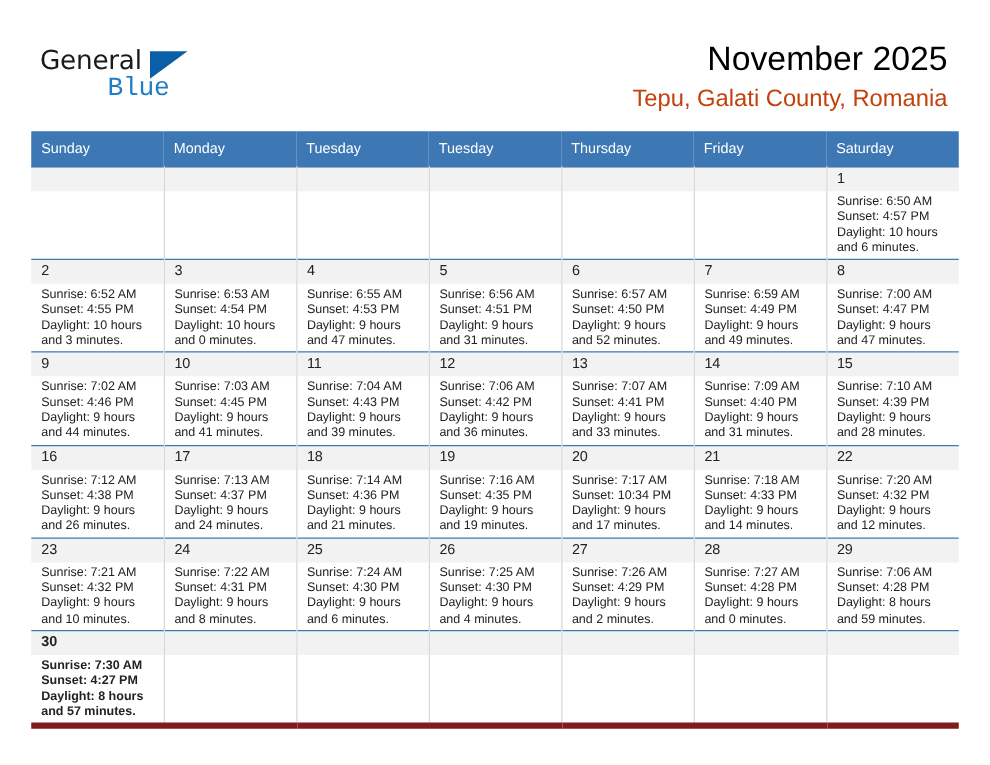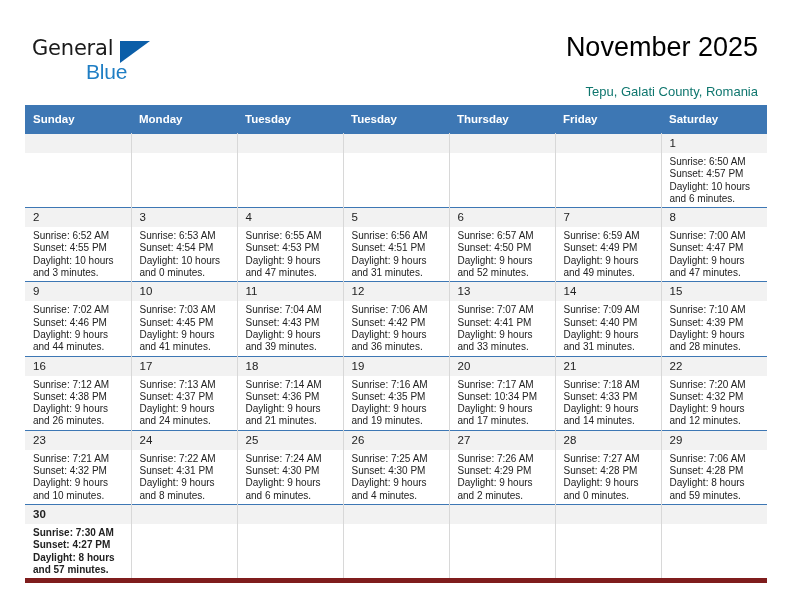--- a/index.html
+++ b/index.html
@@ -45,21 +45,21 @@
     color: #1a1a1a;
     font-family: "DejaVu Sans", sans-serif;
   }
   .logo-blue {
     position: absolute;
     left: 54px;
     top: 24px;
     font-size: 21px;
     letter-spacing: -0.2px;
     color: #1f7ec4;
-    font-family: Liberation Sans, sans-serif;
+    font-family: Liberation Mono, monospace;
   }
   .logo-triangle {
     position: absolute;
     left: 88px;
     top: 5px;
     width: 0;
     height: 0;
     border-left: 30px solid #0b5ea8;
     border-bottom: 22px solid transparent;
   }
@@ -70,41 +70,41 @@
     top: 30px;
     text-align: right;
   }
   .cal-title {
     font-size: 27px;
     color: #000000;
     line-height: 34px;
     white-space: nowrap;
   }
   .cal-subtitle {
-    font-size: 13px;
-    color: #0f766e;
+    font-size: 19px;
+    color: #c2410c;
     line-height: 22px;
-    margin-top: 17px;
+    margin-top: 5px;
     white-space: nowrap;
   }
 
   
   .calendar {
     position: absolute;
     left: 25px;
     top: 105px;
     width: 742px;
     border-collapse: collapse;
     table-layout: fixed;
   }
   .calendar th {
     background: #3d77b4;
     color: #ffffff;
     font-size: 11.5px;
-    font-weight: bold;
+    font-weight: normal;
     text-align: left;
     padding: 5px 0 5px 8px;
     height: 18px;
     border: none;
   }
   .calendar td {
     vertical-align: top;
     border-top: 1px solid #3d77b4;
     border-left: 1px solid #d8d8d8;
     border-right: 1px solid #d8d8d8;

